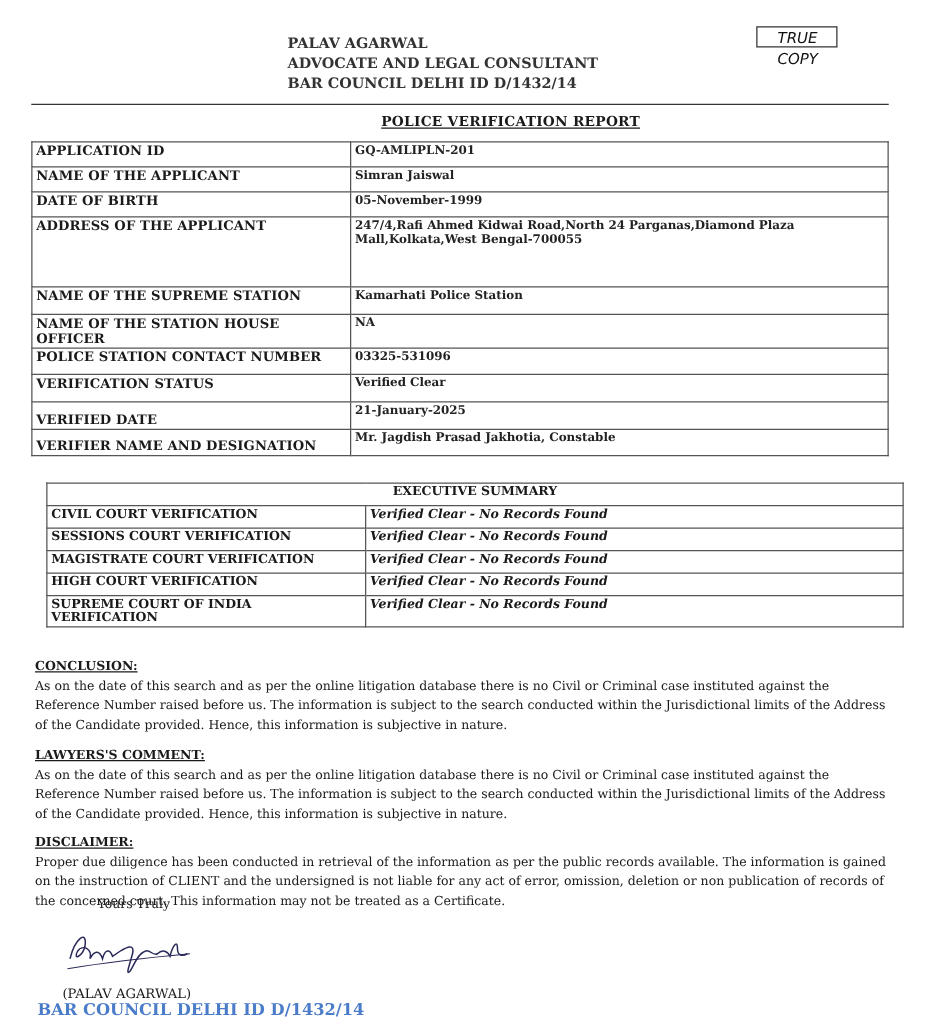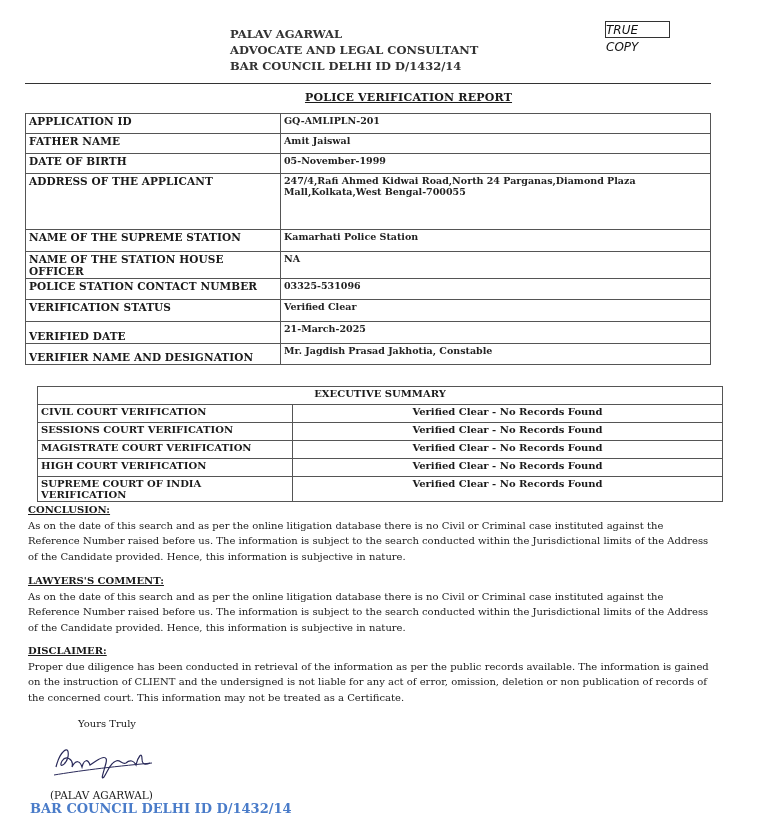--- a/index.html
+++ b/index.html
@@ -9,21 +9,21 @@
       color: #1a1a1a;
     }
     .header {
       position: absolute; left: 230px; top: 26px; width: 300px;
       text-align: left; font-weight: bold; font-size: 11.5px; line-height: 16px;
       color: #333;
     }
     .true-copy {
       position: absolute; left: 605px; top: 21px; width: 65px; height: 17px;
       border: 1.5px solid #333; font-family: "DejaVu Sans", "Liberation Sans", sans-serif;
-      font-style: italic; font-size: 12px; line-height: 17px; padding-left: 0; box-sizing: border-box;
+      font-style: italic; font-size: 12px; line-height: 17px; padding-left: 16px; box-sizing: border-box;
       color: #111;
     }
     .hr {
       position: absolute; left: 25px; top: 83px; width: 686px; height: 0;
       border-top: 1.5px solid #333;
     }
     .report-title {
       position: absolute; left: 0; top: 91px; width: 761px; text-align: center;
       font-weight: bold; font-size: 11px; text-decoration: underline; letter-spacing: 0.2px; padding-left: 28px;
     }
@@ -31,22 +31,22 @@
     td {
       border: 1.5px solid #555; font-size: 10px; padding: 1px 3px; vertical-align: top;
       box-sizing: border-box;
     }
     .t1 { left: 25px; top: 113px; width: 686px; padding-left: 48px; }
     .t1 td.k { width: 255px; font-weight: bold; font-size: 10.5px; letter-spacing: 0.1px; }
     .t1 td.v { font-weight: bold; font-size: 9.5px; color: #222; }
     .t2 { left: 25px; top: 386px; width: 686px; margin-left: 12px; }
     .t2 td.h { text-align: center; font-weight: bold; font-size: 10px; }
     .t2 td.k { width: 255px; font-weight: bold; font-size: 10px; }
-    .t2 td.v { text-align: center; font-weight: bold; font-size: 10px; }
-    .section { position: absolute; left: 28px; width: 690px; font-size: 10px; line-height: 15.5px; }
+    .t2 td.v { font-weight: bold; font-size: 10px; font-style: italic; }
+    .section { position: absolute; left: 28px; width: 690px; font-size: 10px; line-height: 15.5px; margin-top: 24px; }
     .section .sh { font-weight: bold; text-decoration: underline; font-size: 10px; }
     .yours { position: absolute; left: 78px; top: 718px; font-size: 10px; }
     .sig { position: absolute; left: 48px; top: 737px; }
     .signame { position: absolute; left: 50px; top: 789px; font-size: 10.5px; }
     .bcd {
       position: absolute; left: 30px; top: 801px; font-weight: bold; font-size: 13px;
       color: #4a7cc9;
     }
   </style>
 </head>
@@ -61,22 +61,22 @@
 <div class="hr"></div>
 <div class="report-title">POLICE VERIFICATION REPORT</div>
 
 <table class="t1">
   <tbody>
       <tr style="height:20px">
         <td class="k">APPLICATION ID</td>
         <td class="v">GQ-AMLIPLN-201</td>
       </tr>
   <tr style="height:20px">
-        <td class="k">FATHER NAME</td>
-        <td class="v">Amit Jaiswal</td>
+        <td class="k">NAME OF THE APPLICANT</td>
+        <td class="v">Simran Jaiswal</td>
       </tr>
   <tr style="height:20px">
         <td class="k">DATE OF BIRTH</td>
         <td class="v">05-November-1999</td>
       </tr>
   <tr style="height:56px">
         <td class="k">ADDRESS OF THE APPLICANT</td>
         <td class="v">247/4,Rafi Ahmed Kidwai Road,North 24 Parganas,Diamond Plaza Mall,Kolkata,West Bengal-700055</td>
       </tr>
   <tr style="height:22px">
@@ -90,21 +90,21 @@
   <tr style="height:21px">
         <td class="k">POLICE STATION CONTACT NUMBER</td>
         <td class="v">03325-531096</td>
       </tr>
   <tr style="height:22px">
         <td class="k">VERIFICATION STATUS</td>
         <td class="v">Verified Clear</td>
       </tr>
   <tr style="height:22px">
         <td class="k" style="vertical-align:bottom">VERIFIED DATE</td>
-        <td class="v">21-March-2025</td>
+        <td class="v">21-January-2025</td>
       </tr>
   <tr style="height:21px">
         <td class="k" style="vertical-align:bottom">VERIFIER NAME AND DESIGNATION</td>
         <td class="v">Mr. Jagdish Prasad Jakhotia, Constable</td>
       </tr>
 </tbody>
   </table>
 
 <table class="t2">
   <tbody>

